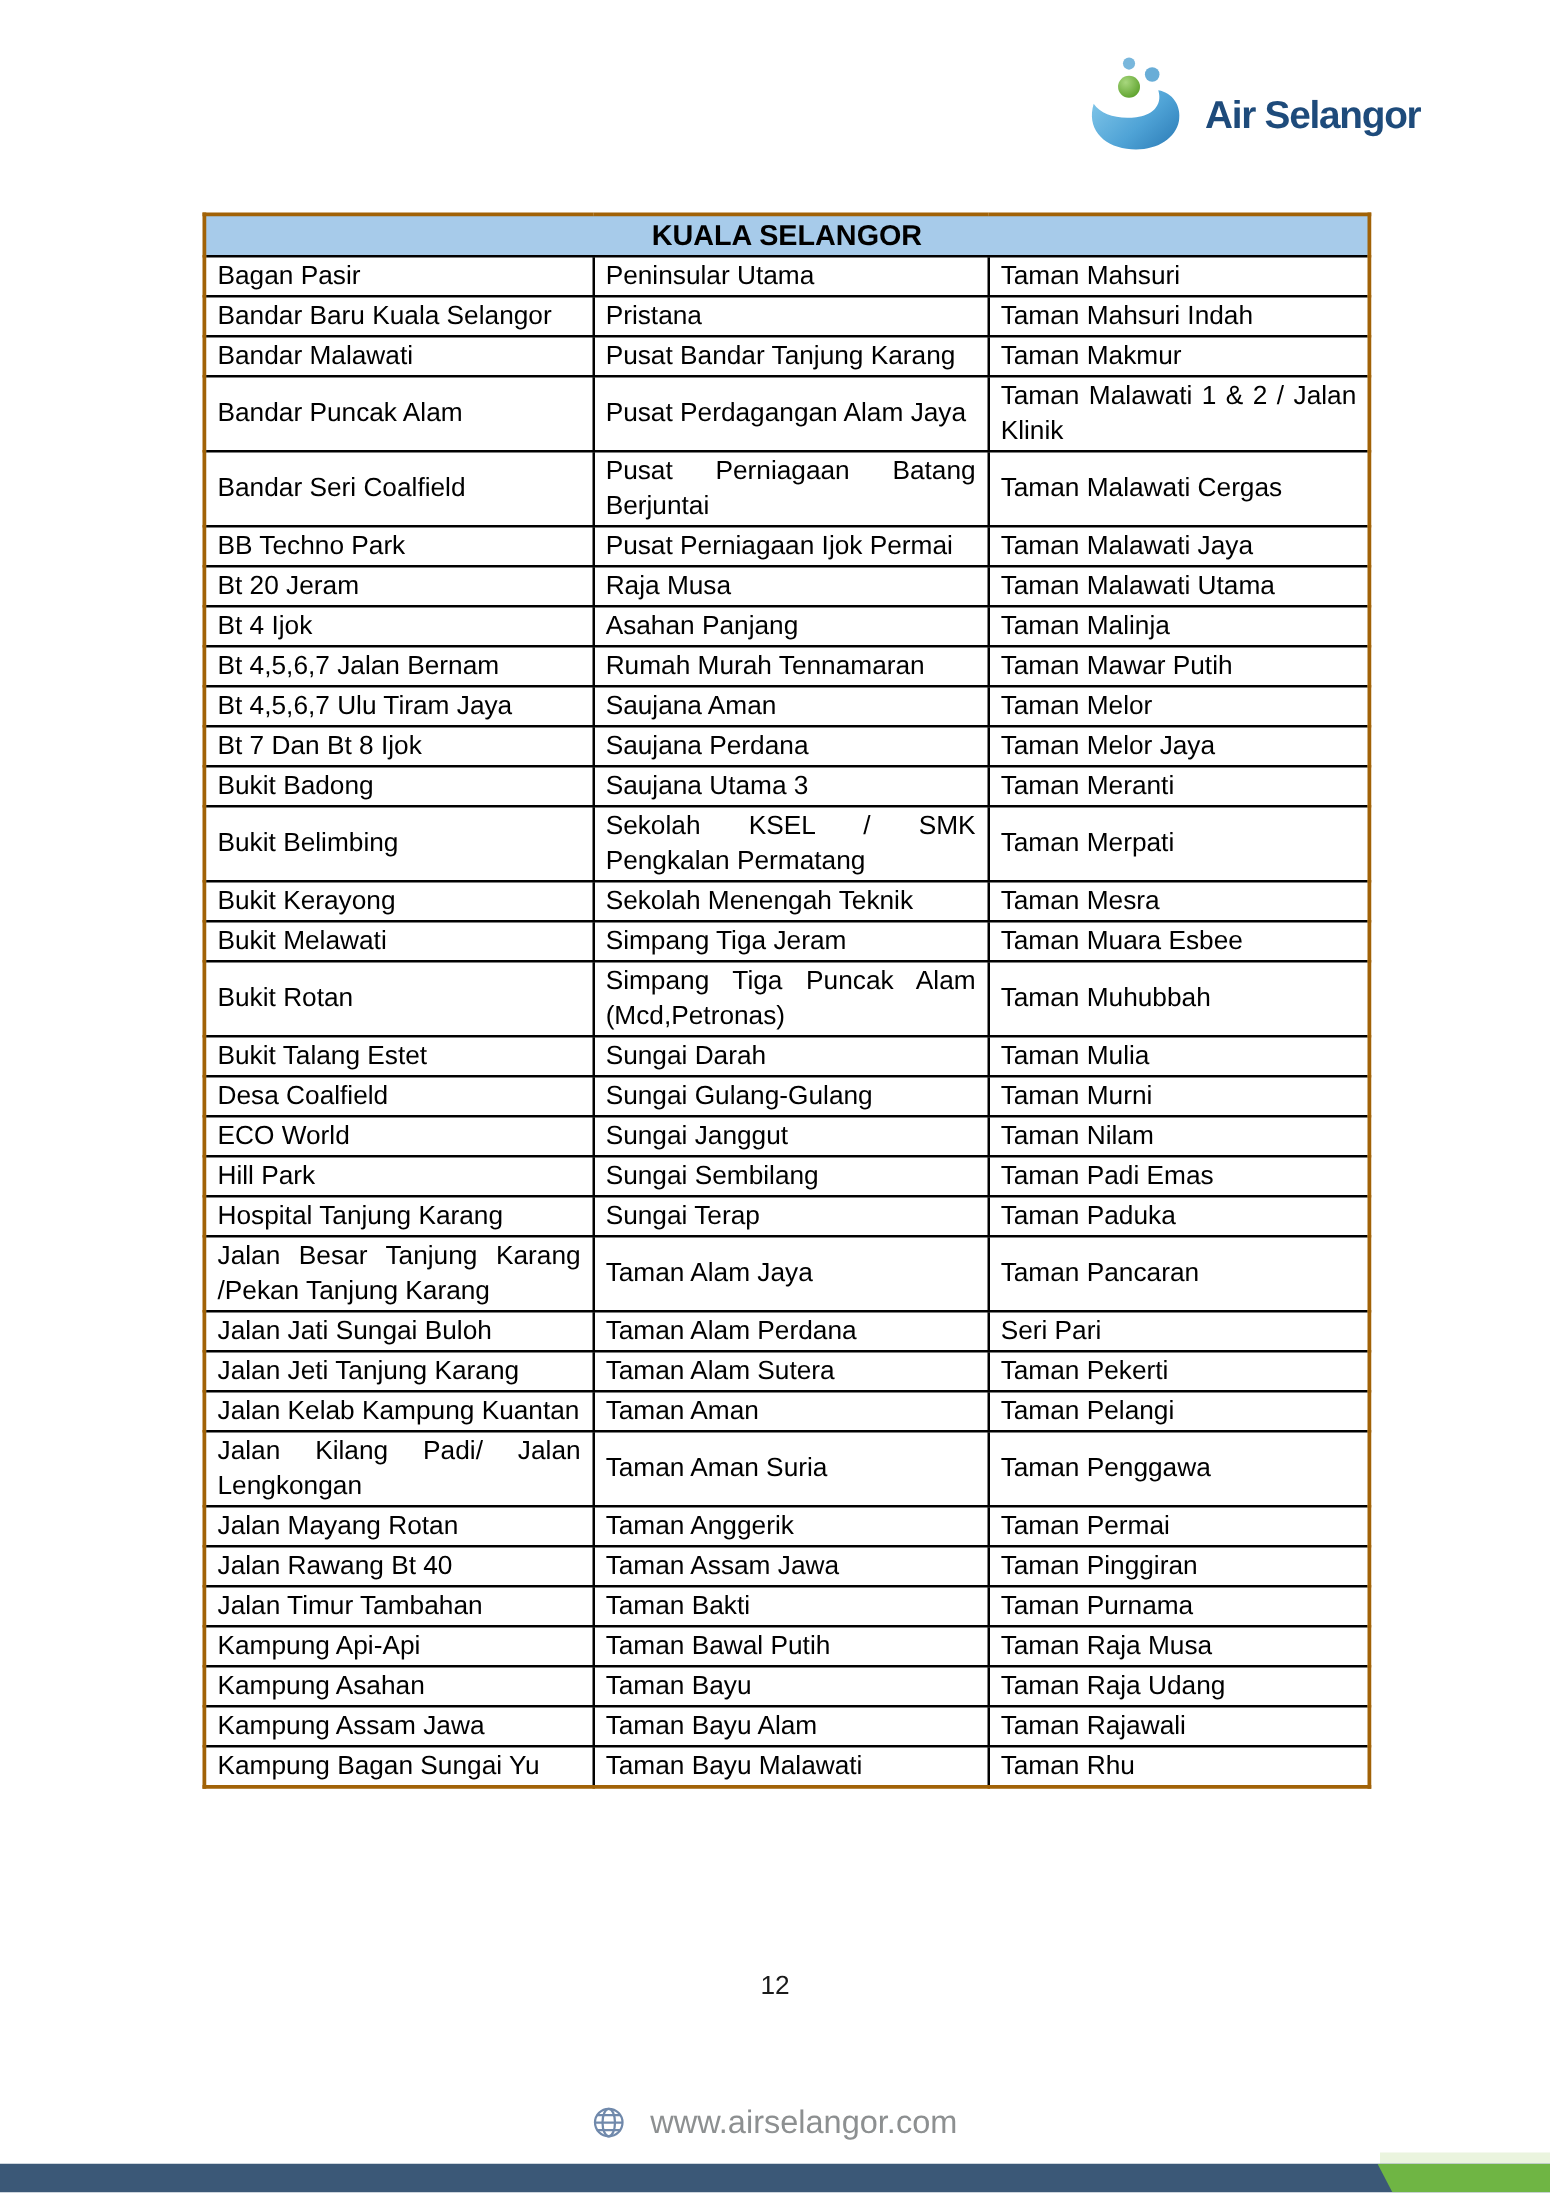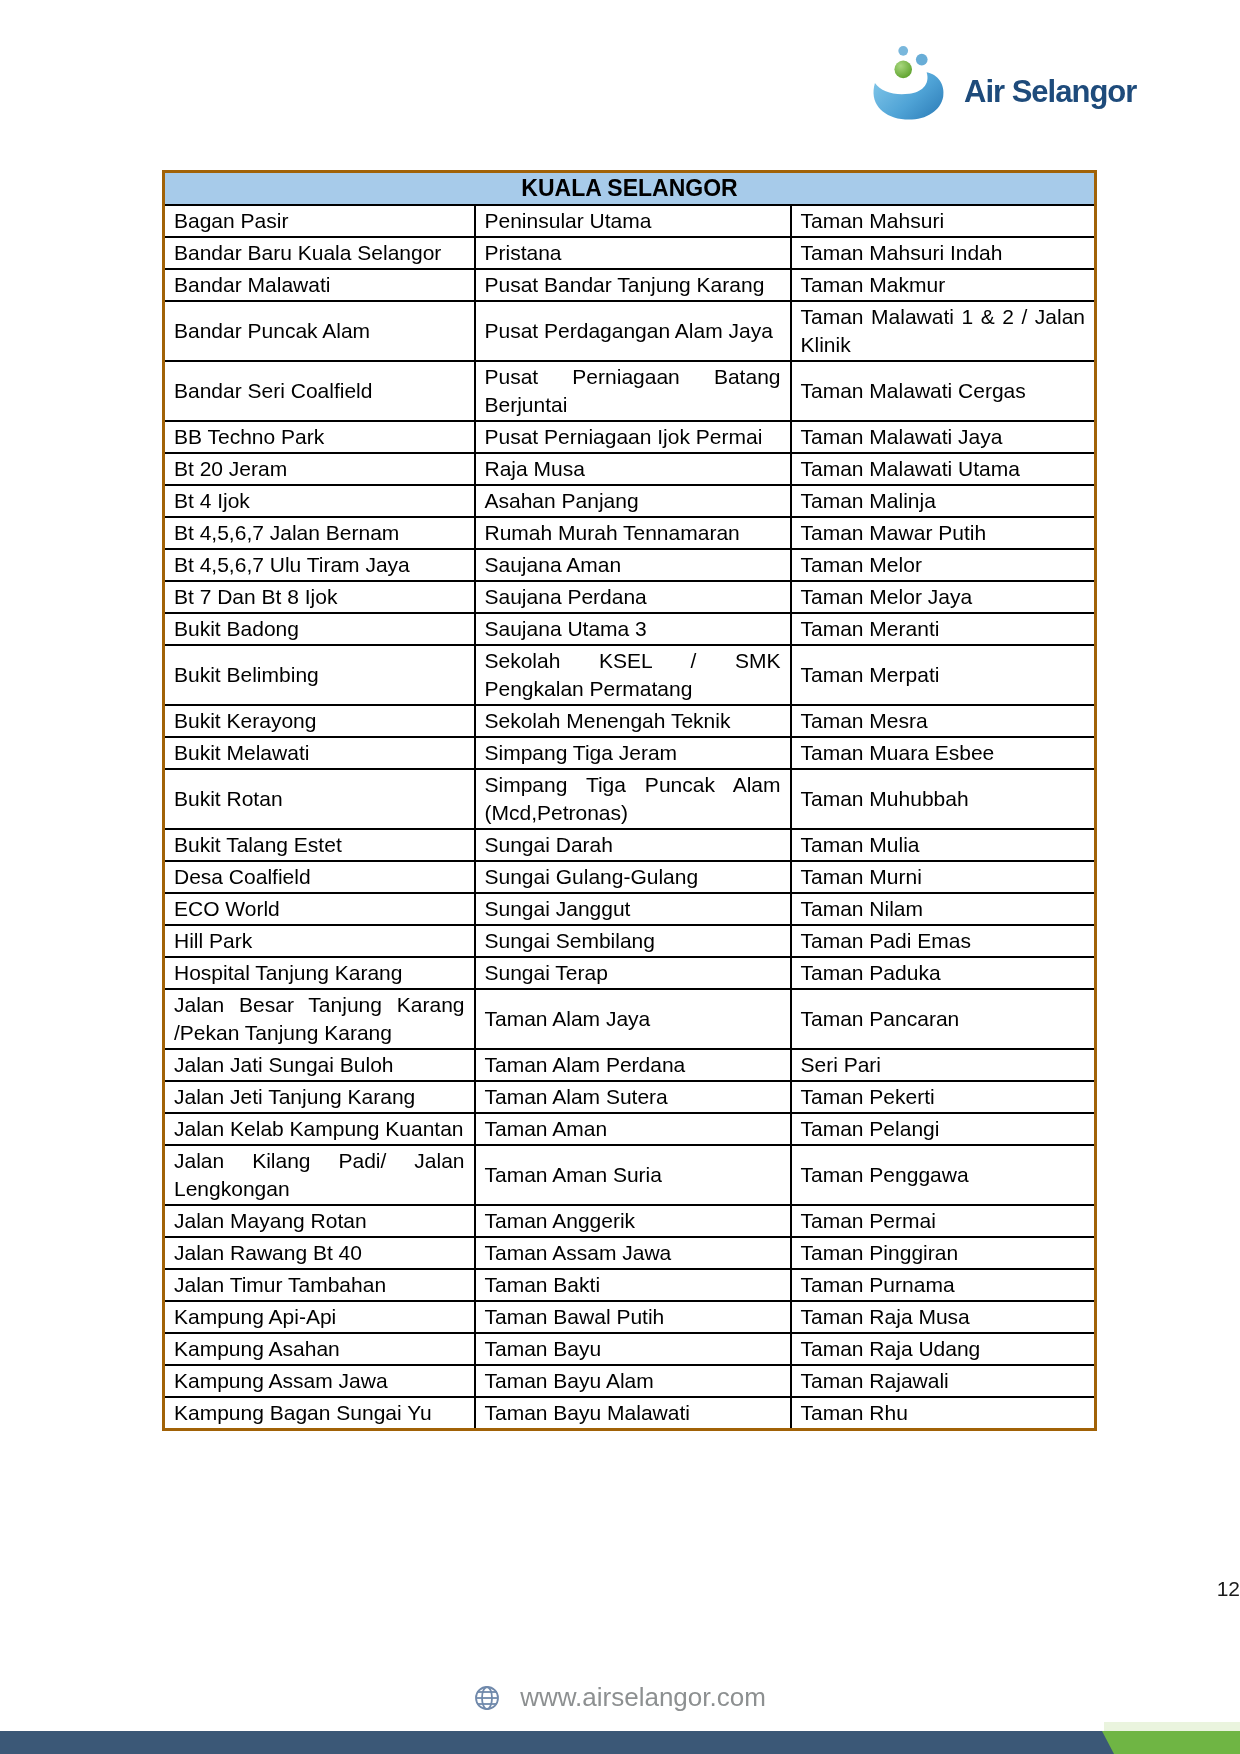--- a/index.html
+++ b/index.html
@@ -41,21 +41,21 @@
   table.loc td {
     font-size: 21px; line-height: 28px;
     height: 31px; padding: 1px 9px;
     vertical-align: middle;
     text-align: justify;
   }
   col.c1 { width: 311px; } col.c2 { width: 316px; } col.c3 { width: 305px; }
   
   .pagenum {
     position: absolute; top: 1577px; left: 0; width: 100%;
-    text-align: right; font-size: 21px; color: #1a1a1a;
+    text-align: center; font-size: 21px; color: #1a1a1a;
   }
   .site {
     position: absolute; top: 1682px; left: 0; width: 100%;
     display: flex; justify-content: center; align-items: center; gap: 20px;
     font-size: 26px; color: var(--footer-text, #8D9091);
   }
   .globe { width: 26px; height: 26px; display: block; }
   .bar {
     position: absolute; left: 0; top: 1731px;
     width: 1240px; height: 23px;

